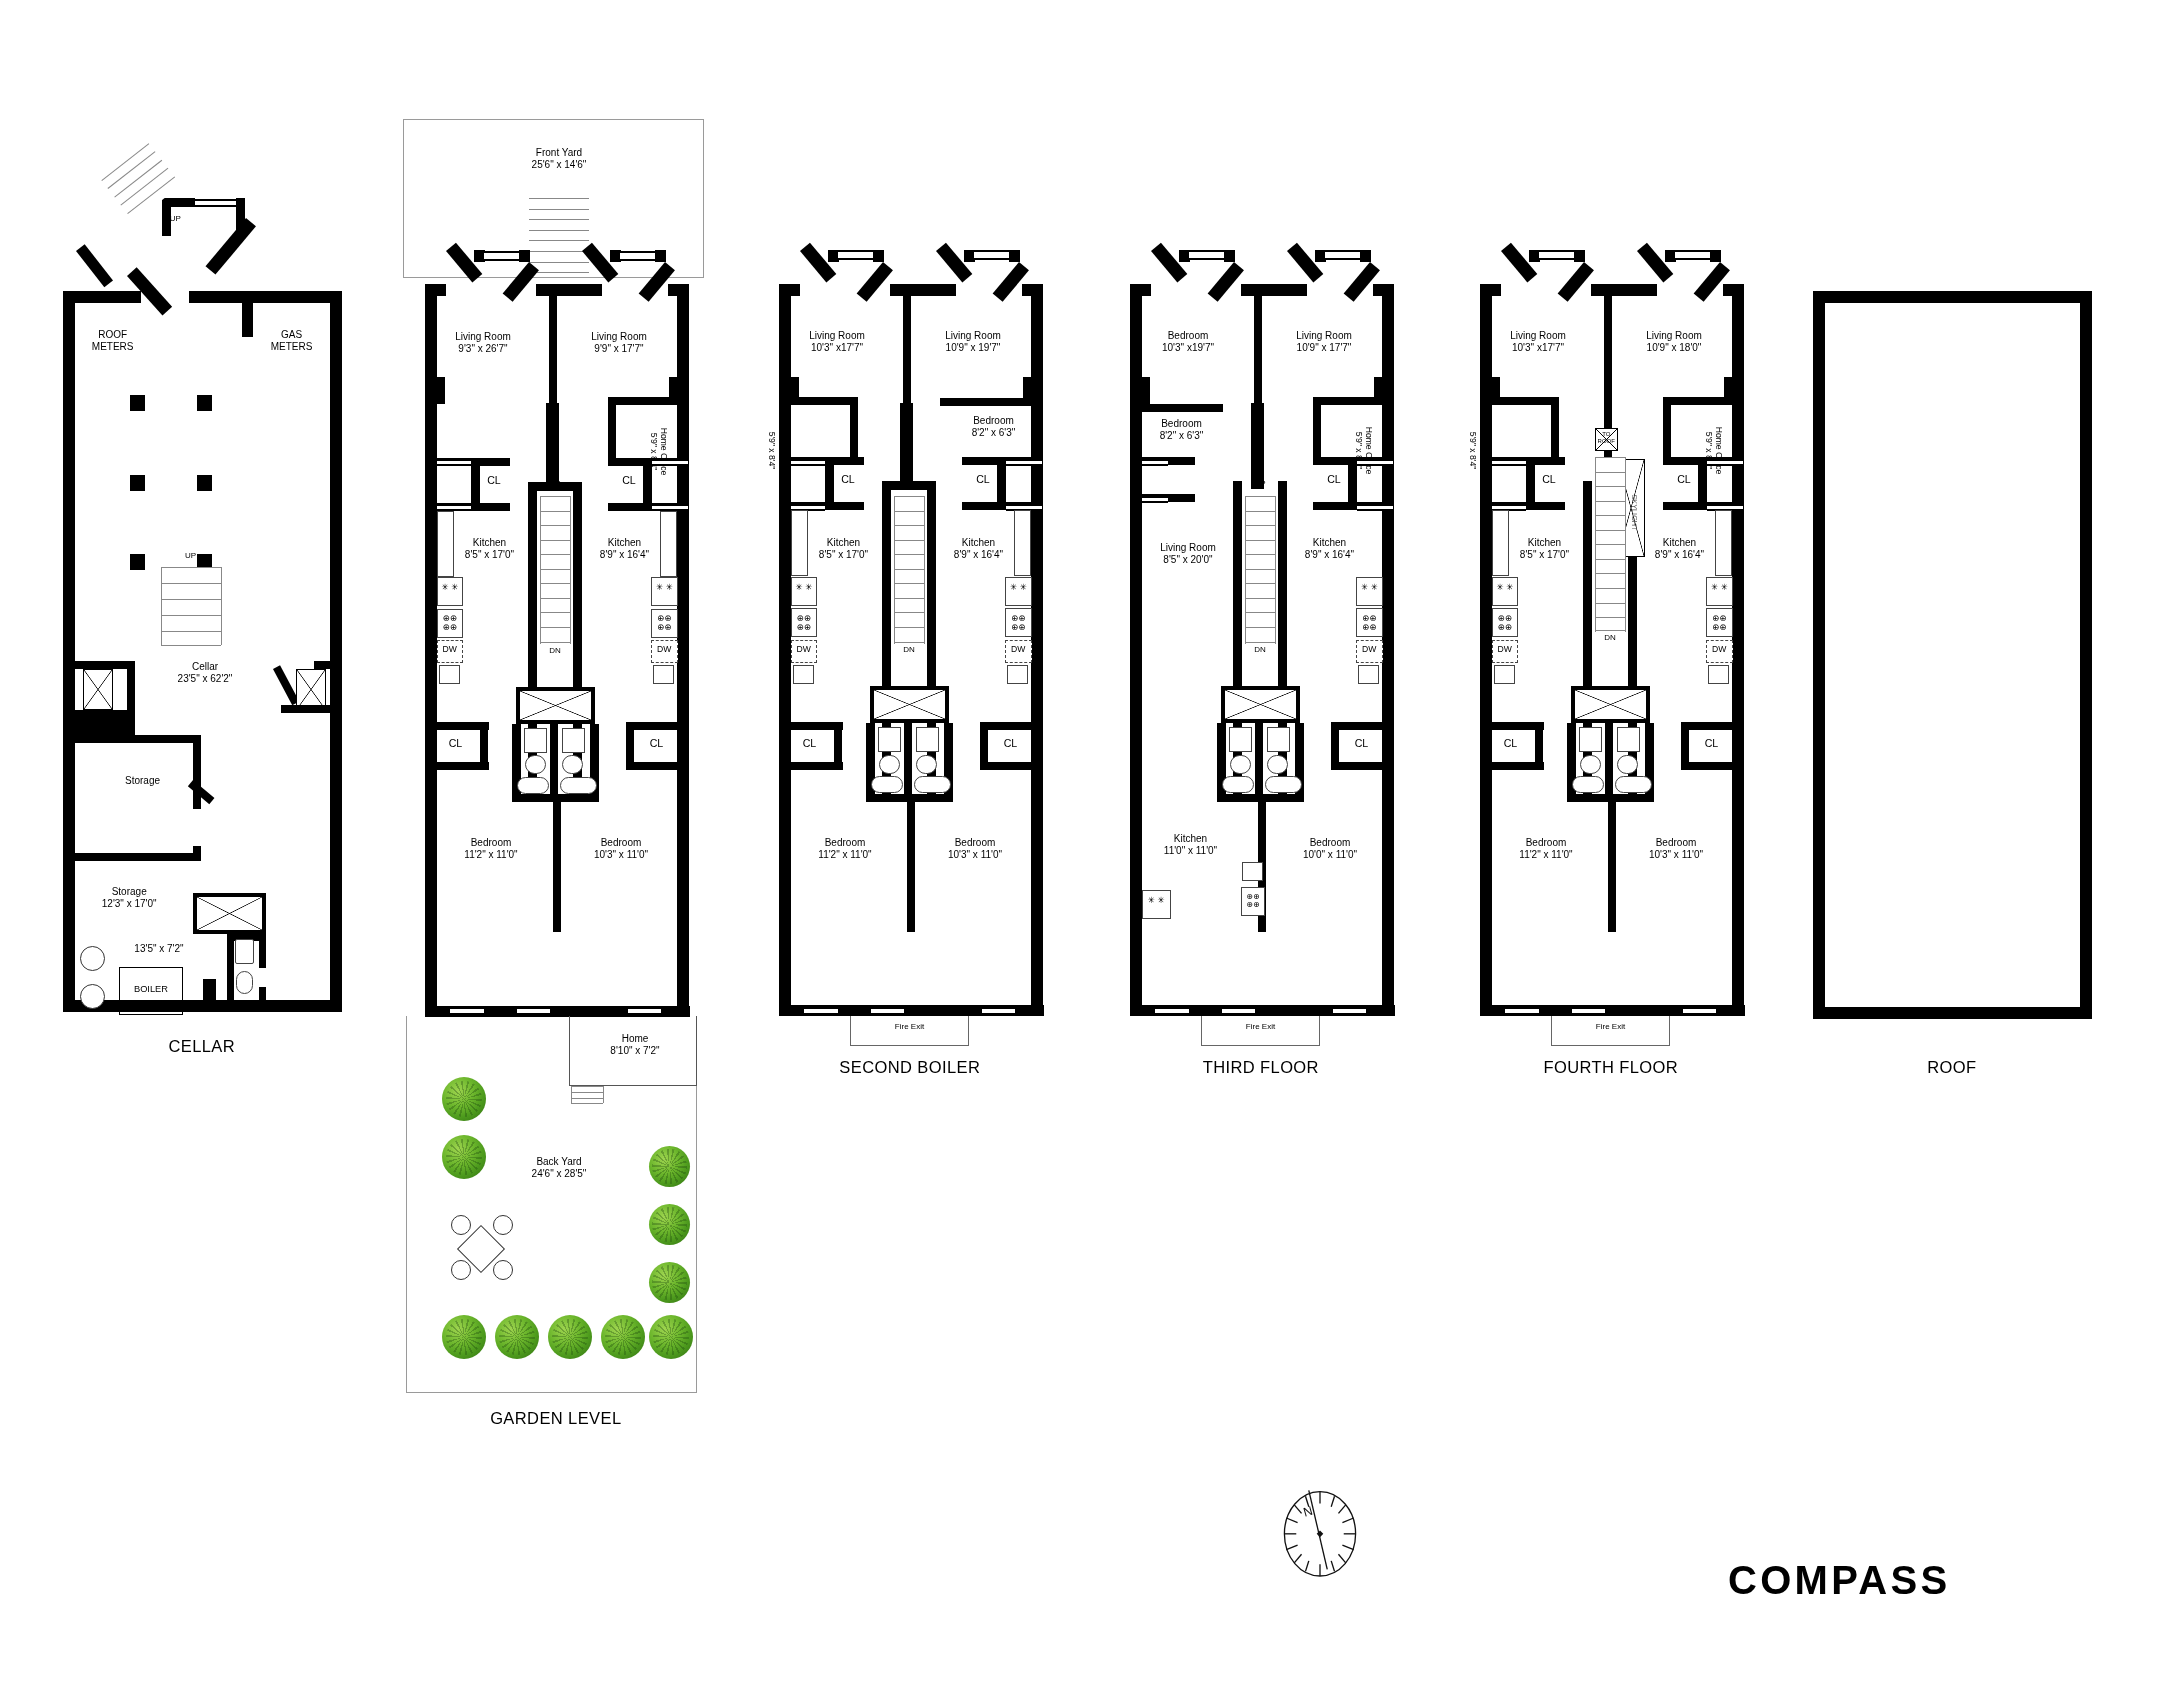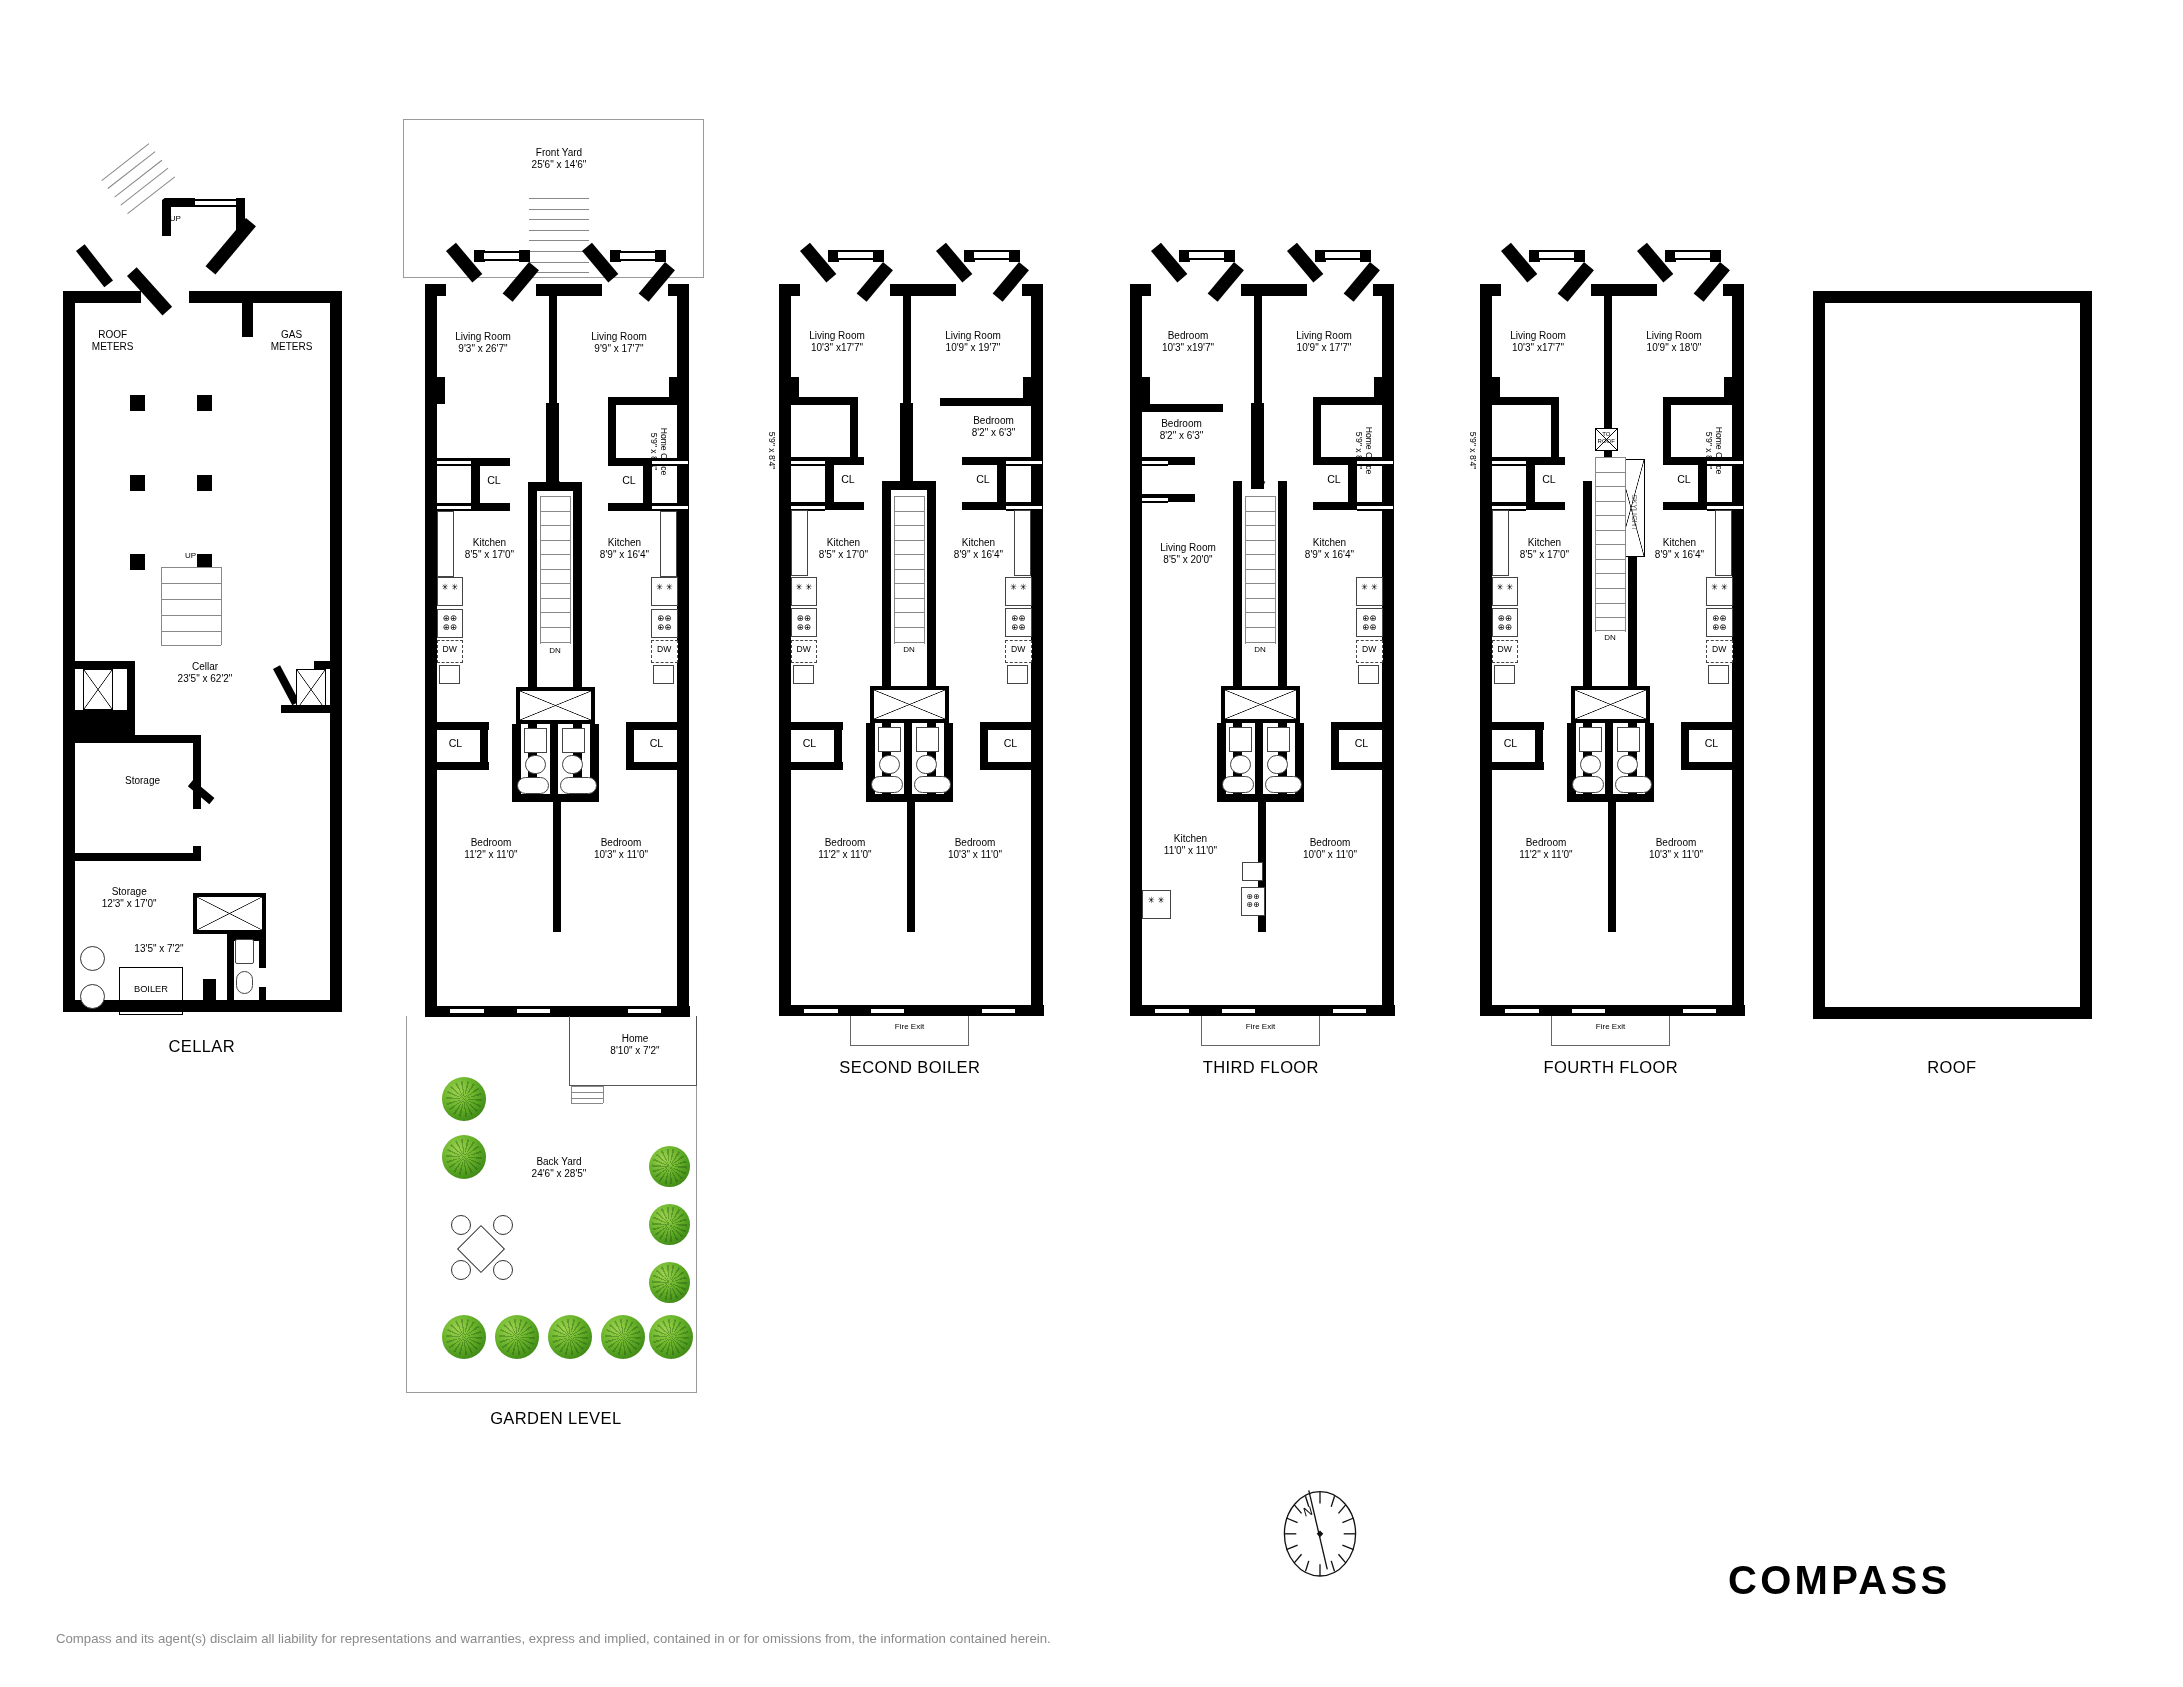--- a/index.html
+++ b/index.html
@@ -836,16 +836,15 @@
     <line x1="48" y1="2" x2="76" y2="122" stroke="#111" stroke-width="2"></line>
     <path d="M60 68 l5 -5 l5 5 l-5 5 z" fill="#111"></path>
     <text x="42" y="42" font-family="Liberation Sans, sans-serif" font-size="19" transform="rotate(-16 42 42)" fill="#111">N</text>
   </svg>
 </div>
 
 <div class="brand" style="left:1728px;top:1515px;margin-top:43px;">
   <span>COMPASS</span>
 </div>
 
-<div class="disc" style="left:56px;top:1629px;">Compass and its agent(s) disclaim all liability for representations and warranties, express and implied, contained in or for omissions from, the information contained herein.</div>
 
 </div>
 
 
 </body></html>

